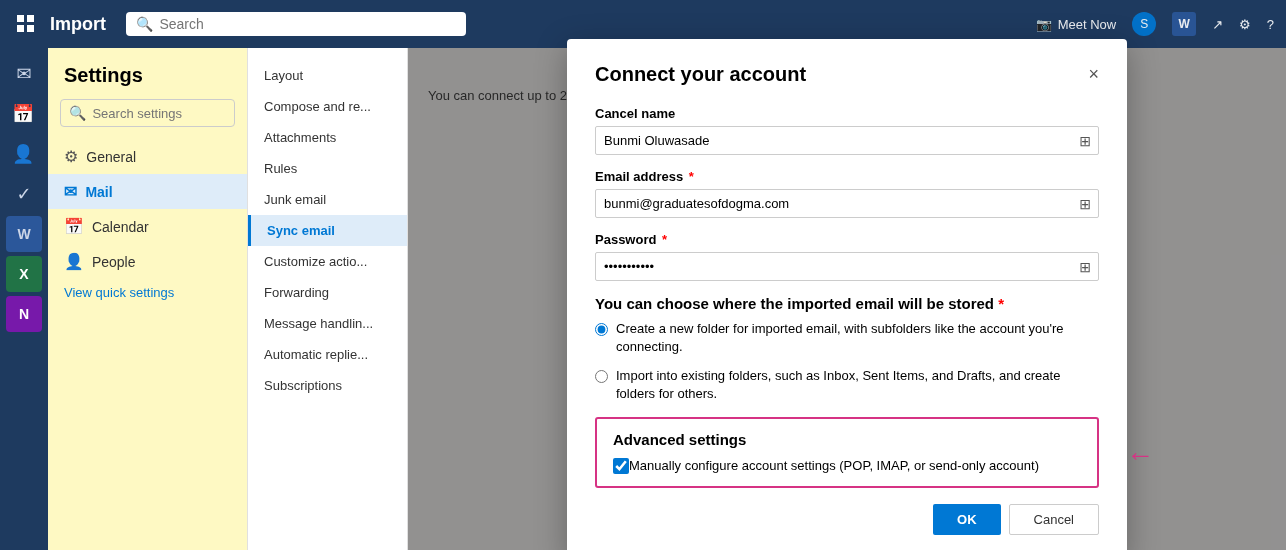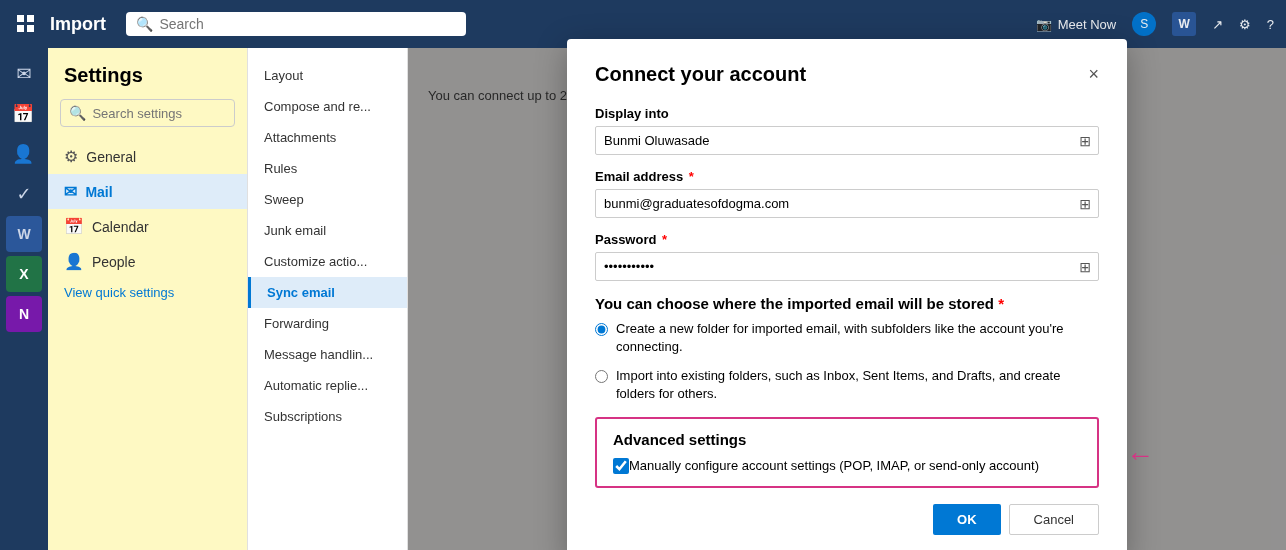--- a/index.html
+++ b/index.html
@@ -193,45 +193,44 @@
       <span>People</span>
     </div>
     <div class="settings-quick-link">View quick settings</div>
   </div>
 
   <div class="sub-nav">
     <div class="sub-nav-item">Layout</div>
     <div class="sub-nav-item">Compose and re...</div>
     <div class="sub-nav-item">Attachments</div>
     <div class="sub-nav-item">Rules</div>
-    <div class="sub-nav-item">Sweep</div>
     <div class="sub-nav-item">Junk email</div>
+    <div class="sub-nav-item active">Sync email</div>
     <div class="sub-nav-item">Customize actio...</div>
-    <div class="sub-nav-item active">Sync email</div>
     <div class="sub-nav-item">Forwarding</div>
     <div class="sub-nav-item">Message handlin...</div>
     <div class="sub-nav-item">Automatic replie...</div>
     <div class="sub-nav-item">Subscriptions</div>
   </div>
 
   <div class="main-content">
     <div class="main-inner">
       <span>You can connect up to 20 other email accounts.</span>
     </div>
 
     <div class="overlay">
       <div class="dialog">
 
         <div class="dialog-header">
           <span class="dialog-title">Connect your account</span>
           <button class="dialog-close">×</button>
         </div>
 
         <div class="form-group">
-          <label class="form-label">Display into</label>
+          <label class="form-label">Cancel name</label>
           <div class="input-wrapper">
             <input class="form-input" value="Bunmi Oluwasade" style="">
             <span class="input-icon">⊞</span>
           </div>
         </div>
 
         <div class="form-group">
           <label class="form-label">
             <span>Email address</span><span class="required"> *</span>
           </label>

